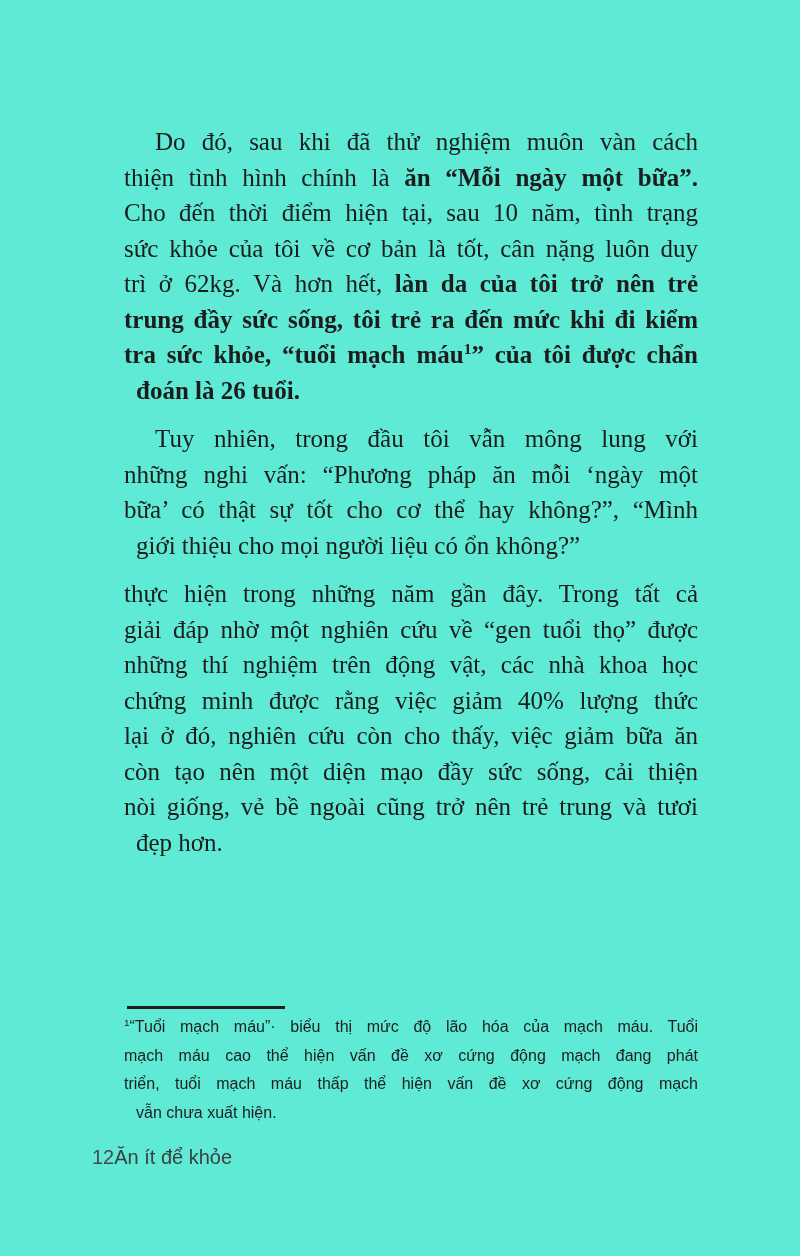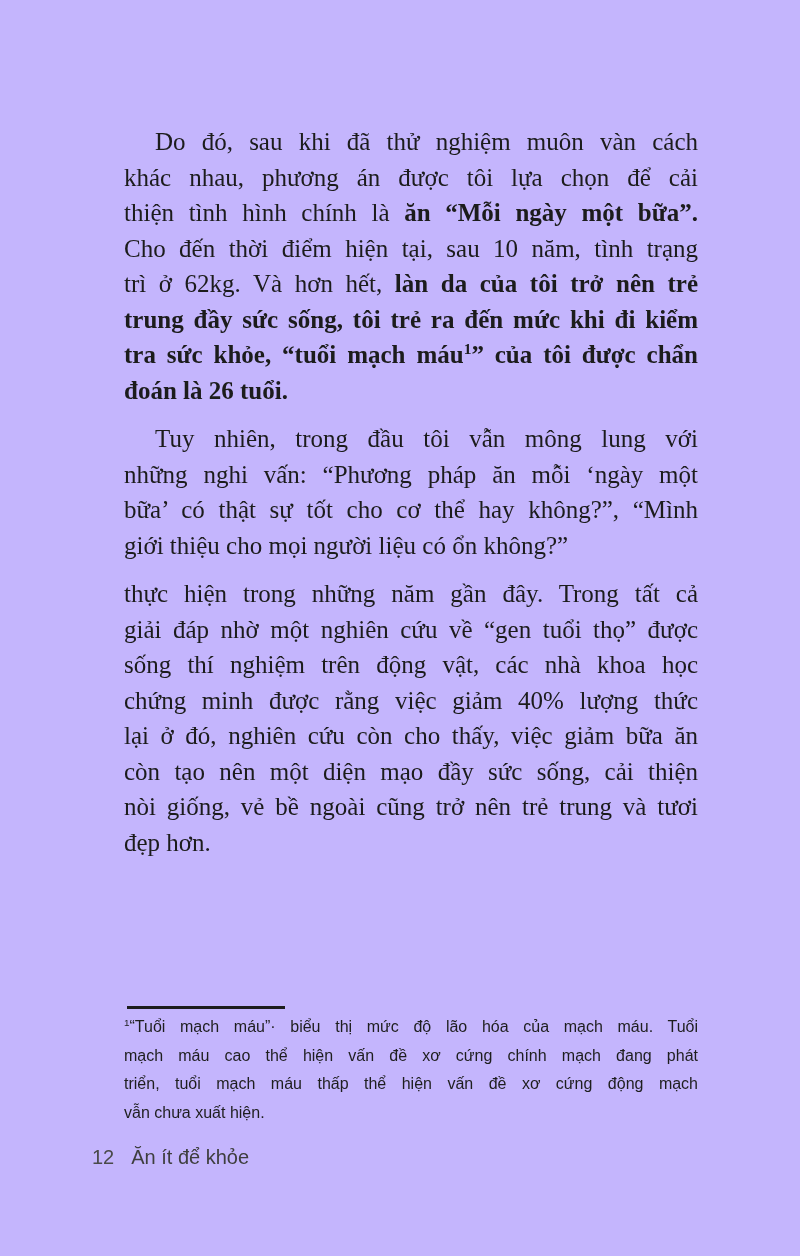--- a/index.html
+++ b/index.html
@@ -1,20 +1,20 @@
 <!DOCTYPE html>
 <html lang="vi"><head>
 <meta charset="utf-8">
 <style>
   html, body { margin: 0; padding: 0; background: #ffffff; }
   .page {
     position: relative;
     width: 800px;
     height: 1256px;
-    background: #c4b5fd;
+    background: #5eead4;
     font-family: "Liberation Serif", serif;
     color: #1c1c1c;
     overflow: hidden;
   }
   .body-text {
     position: absolute;
     left: 124px;
     top: 124px;
     width: 574px;
     font-size: 25px;
@@ -22,21 +22,21 @@
   }
   .para { margin: 0 0 13px 0; }
   .para:last-child { margin-bottom: 0; }
   .line {
     text-align: justify;
     text-align-last: justify;
     height: 35.5px;
     overflow: hidden;
     white-space: normal;
   }
-  .line.last { text-align-last: left; }
+  .line.last { text-align-last: left; margin-left: 12px; }
   .line.indent { text-indent: 31px; }
   .b { font-weight: bold; }
   .sup {
     font-size: 0.62em;
     vertical-align: super;
     line-height: 0;
   }
   .footnote-rule {
     position: absolute;
     left: 127px;
@@ -55,66 +55,65 @@
     line-height: 28.5px;
     color: #1e1e1e;
   }
   .footnote .line { height: 28.5px; }
   .page-footer {
     position: absolute;
     left: 92px;
     top: 1146px;
     display: flex;
     align-items: baseline;
-    gap: 17px;
     font-family: "Liberation Sans", sans-serif;
     font-size: 20px;
     color: #3e3e3e;
   }
   .page-footer .num { color: #4a4a4a; }
 </style>
 </head>
 <body>
 
 <div class="page">
 
   <div class="body-text" id="body-text">
       <div class="para">
         <div class="line indent"><span>Do đó, sau khi đã thử nghiệm muôn vàn cách</span></div>
-        <div class="line"><span>khác nhau, phương án được tôi lựa chọn để cải</span></div>
         <div class="line"><span>thiện tình hình chính là </span><span class="b">ăn “Mỗi ngày một bữa”.</span></div>
         <div class="line"><span>Cho đến thời điểm hiện tại, sau 10 năm, tình trạng</span></div>
+        <div class="line"><span>sức khỏe của tôi về cơ bản là tốt, cân nặng luôn duy</span></div>
         <div class="line"><span>trì ở 62kg. Và hơn hết, </span><span class="b">làn da của tôi trở nên trẻ</span></div>
         <div class="line"><span class="b">trung đầy sức sống, tôi trẻ ra đến mức khi đi kiểm</span></div>
         <div class="line"><span class="b">tra sức khỏe, “tuổi mạch máu</span><span class="b sup">1</span><span class="b">” của tôi được chẩn</span></div>
         <div class="line last"><span class="b">đoán là 26 tuổi.</span></div>
       </div>
       <div class="para">
         <div class="line indent"><span>Tuy nhiên, trong đầu tôi vẫn mông lung với</span></div>
         <div class="line"><span>những nghi vấn: “Phương pháp ăn mỗi ‘ngày một</span></div>
         <div class="line"><span>bữa’ có thật sự tốt cho cơ thể hay không?”, “Mình</span></div>
         <div class="line last"><span>giới thiệu cho mọi người liệu có ổn không?”</span></div>
       </div>
       <div class="para">
         <div class="line"><span>thực hiện trong những năm gần đây. Trong tất cả</span></div>
         <div class="line"><span>giải đáp nhờ một nghiên cứu về “gen tuổi thọ” được</span></div>
-        <div class="line"><span>sống thí nghiệm trên động vật, các nhà khoa học</span></div>
+        <div class="line"><span>những thí nghiệm trên động vật, các nhà khoa học</span></div>
         <div class="line"><span>chứng minh được rằng việc giảm 40% lượng thức</span></div>
         <div class="line"><span>lại ở đó, nghiên cứu còn cho thấy, việc giảm bữa ăn</span></div>
         <div class="line"><span>còn tạo nên một diện mạo đầy sức sống, cải thiện</span></div>
         <div class="line"><span>nòi giống, vẻ bề ngoài cũng trở nên trẻ trung và tươi</span></div>
         <div class="line last"><span>đẹp hơn.</span></div>
       </div>
     </div>
 
   <div class="footnote-rule"></div>
 
   <div class="footnote" id="footnote">
       <div class="line"><span class="sup">1</span><span>“Tuổi mạch máu”· biểu thị mức độ lão hóa của mạch máu. Tuổi</span></div>
-      <div class="line"><span>mạch máu cao thể hiện vấn đề xơ cứng chính mạch đang phát</span></div>
+      <div class="line"><span>mạch máu cao thể hiện vấn đề xơ cứng động mạch đang phát</span></div>
       <div class="line"><span>triển, tuổi mạch máu thấp thể hiện vấn đề xơ cứng động mạch</span></div>
       <div class="line last"><span>vẫn chưa xuất hiện.</span></div>
     </div>
 
   <div class="page-footer">
     <span class="num">12</span>
     <span>Ăn ít để khỏe</span>
   </div>
 
 </div>

